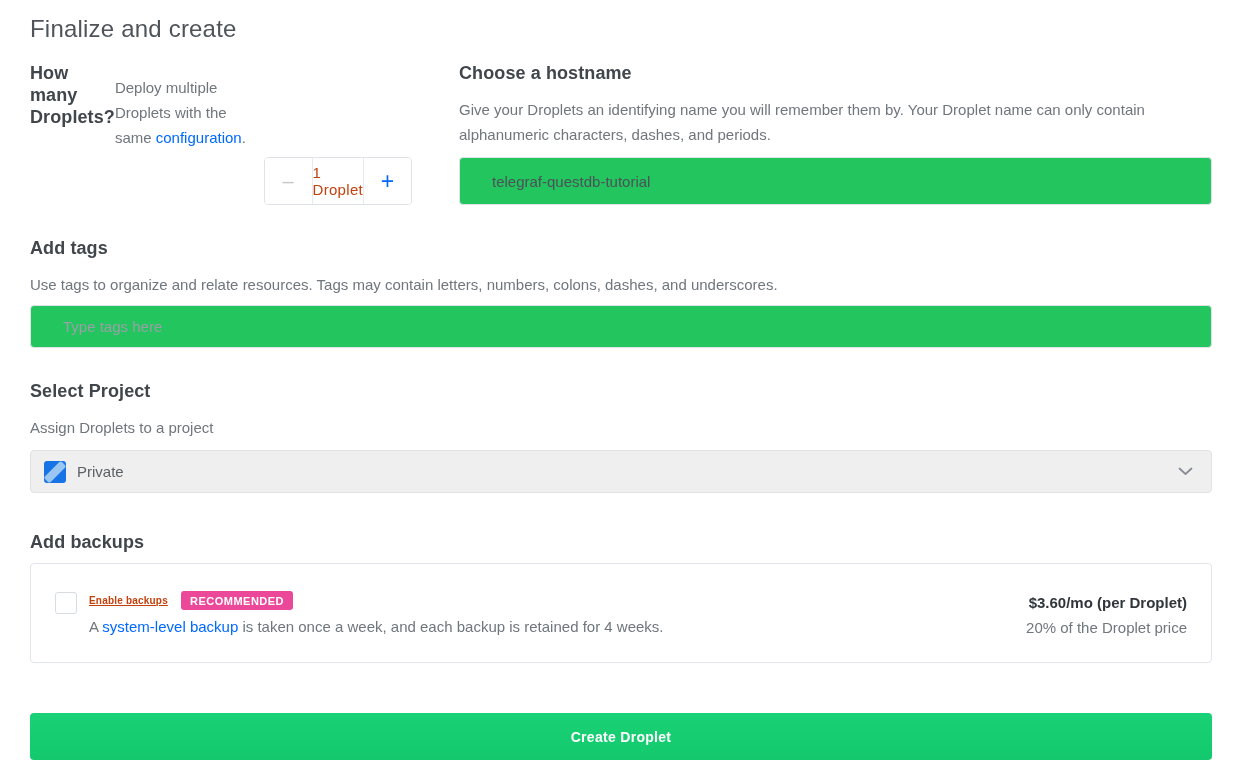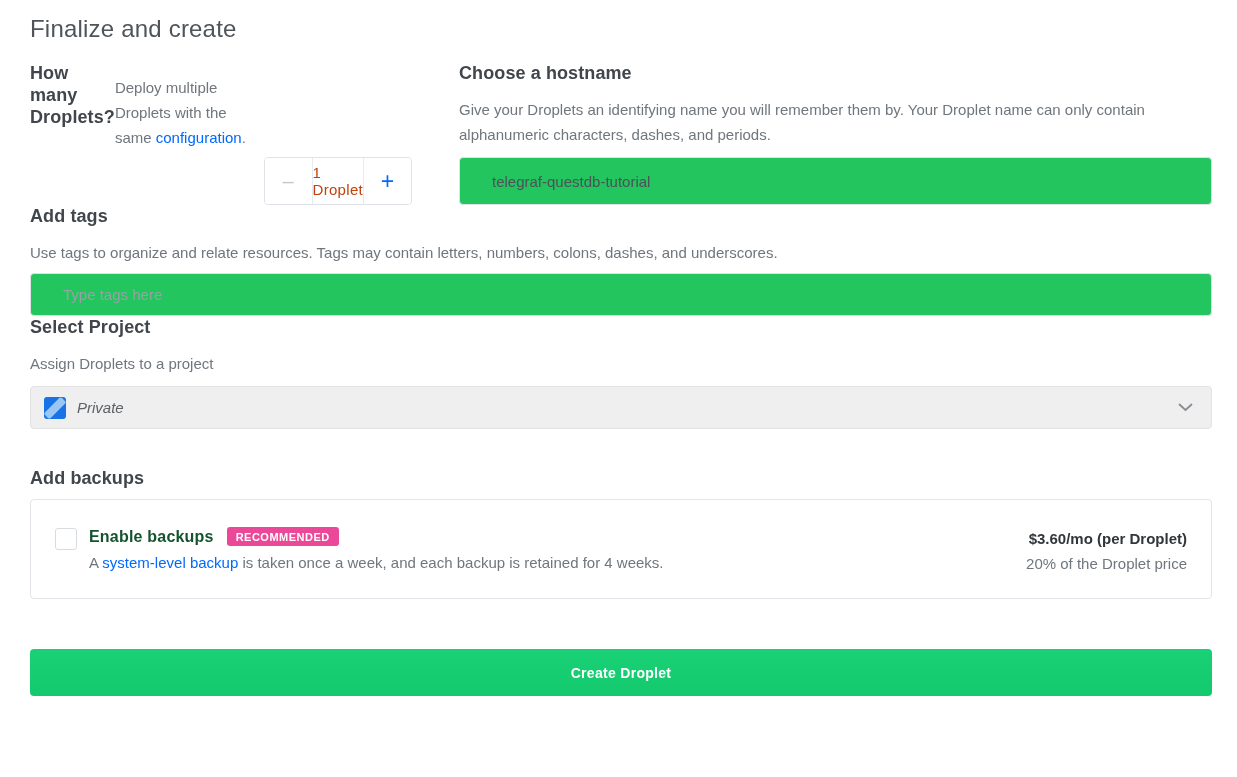--- a/index.html
+++ b/index.html
@@ -44,28 +44,28 @@
 
   
   .text-input {
     width: 100%; height: 48px; border: 1px solid #dfe2e7; border-radius: 4px;
     padding: 0 32px; font-family: inherit; font-size: 15px; color: #4c5257;
     background: #22c55e; outline: none;
   }
   .text-input::placeholder { color: #9aa0a6; }
   .text-input.short { height: 43px; }
 
-  .section { }
+  .section { margin-top: 32px; }
   .section .input-wrap { margin-top: 8px; }
 
   
   .select {
     margin-top: 10px; height: 43px; background: #efefef;
     border: 1px solid #e2e2e2; border-radius: 4px;
-    display: flex; align-items: center; padding: 0 18px 0 13px; cursor: pointer; font-style: italic;
+    display: flex; align-items: center; padding: 0 18px 0 13px; cursor: pointer;
   }
   .project-icon {
     width: 22px; height: 22px; border-radius: 3px; background: #1674e6;
     position: relative; overflow: hidden; flex: 0 0 22px;
   }
   .project-icon .stripe {
     position: absolute; width: 24px; height: 8px; background: #9cc6f2;
     left: -1px; top: 7px; transform: rotate(-45deg); border-radius: 2px;
   }
   .select .select-label { margin-left: 11px; font-size: 15px; color: #5c6166; }
@@ -75,21 +75,21 @@
   .backup-card {
     margin-top: 10px; border: 1px solid #e2e5e9; border-radius: 4px;
     display: flex; align-items: flex-start; padding: 27px 24px 22px 24px; min-height: 98px;
   }
   .checkbox {
     width: 22px; height: 22px; border: 1px solid #d7dce1; border-radius: 3px;
     background: #fff; flex: 0 0 22px; cursor: pointer; margin-top: 1px;
   }
   .backup-main { margin-left: 12px; }
   .backup-title-row { display: flex; align-items: center; }
-  .backup-title { font-size: 16px; font-weight: 700; color: #14532d; letter-spacing: 0.2px; }
+  .backup-title { font-size: 10px; font-weight: 700; color: #c2410c; letter-spacing: 0.2px; text-decoration: underline; }
   .badge {
     margin-left: 13px; background: #ec4899; color: #ffffff;
     font-size: 11px; font-weight: 700; letter-spacing: 0.5px;
     padding: 3px 9px 2px; border-radius: 3px; line-height: 14px;
   }
   .backup-desc { font-size: 15px; color: #70767d; margin-top: 5px; line-height: 24px; }
   .backup-price { margin-left: auto; text-align: right; }
   .price-main { font-size: 15px; font-weight: 700; color: #31363b; line-height: 24px; }
   .price-note { font-size: 15px; color: #70767d; line-height: 24px; margin-top: 1px; }
 

